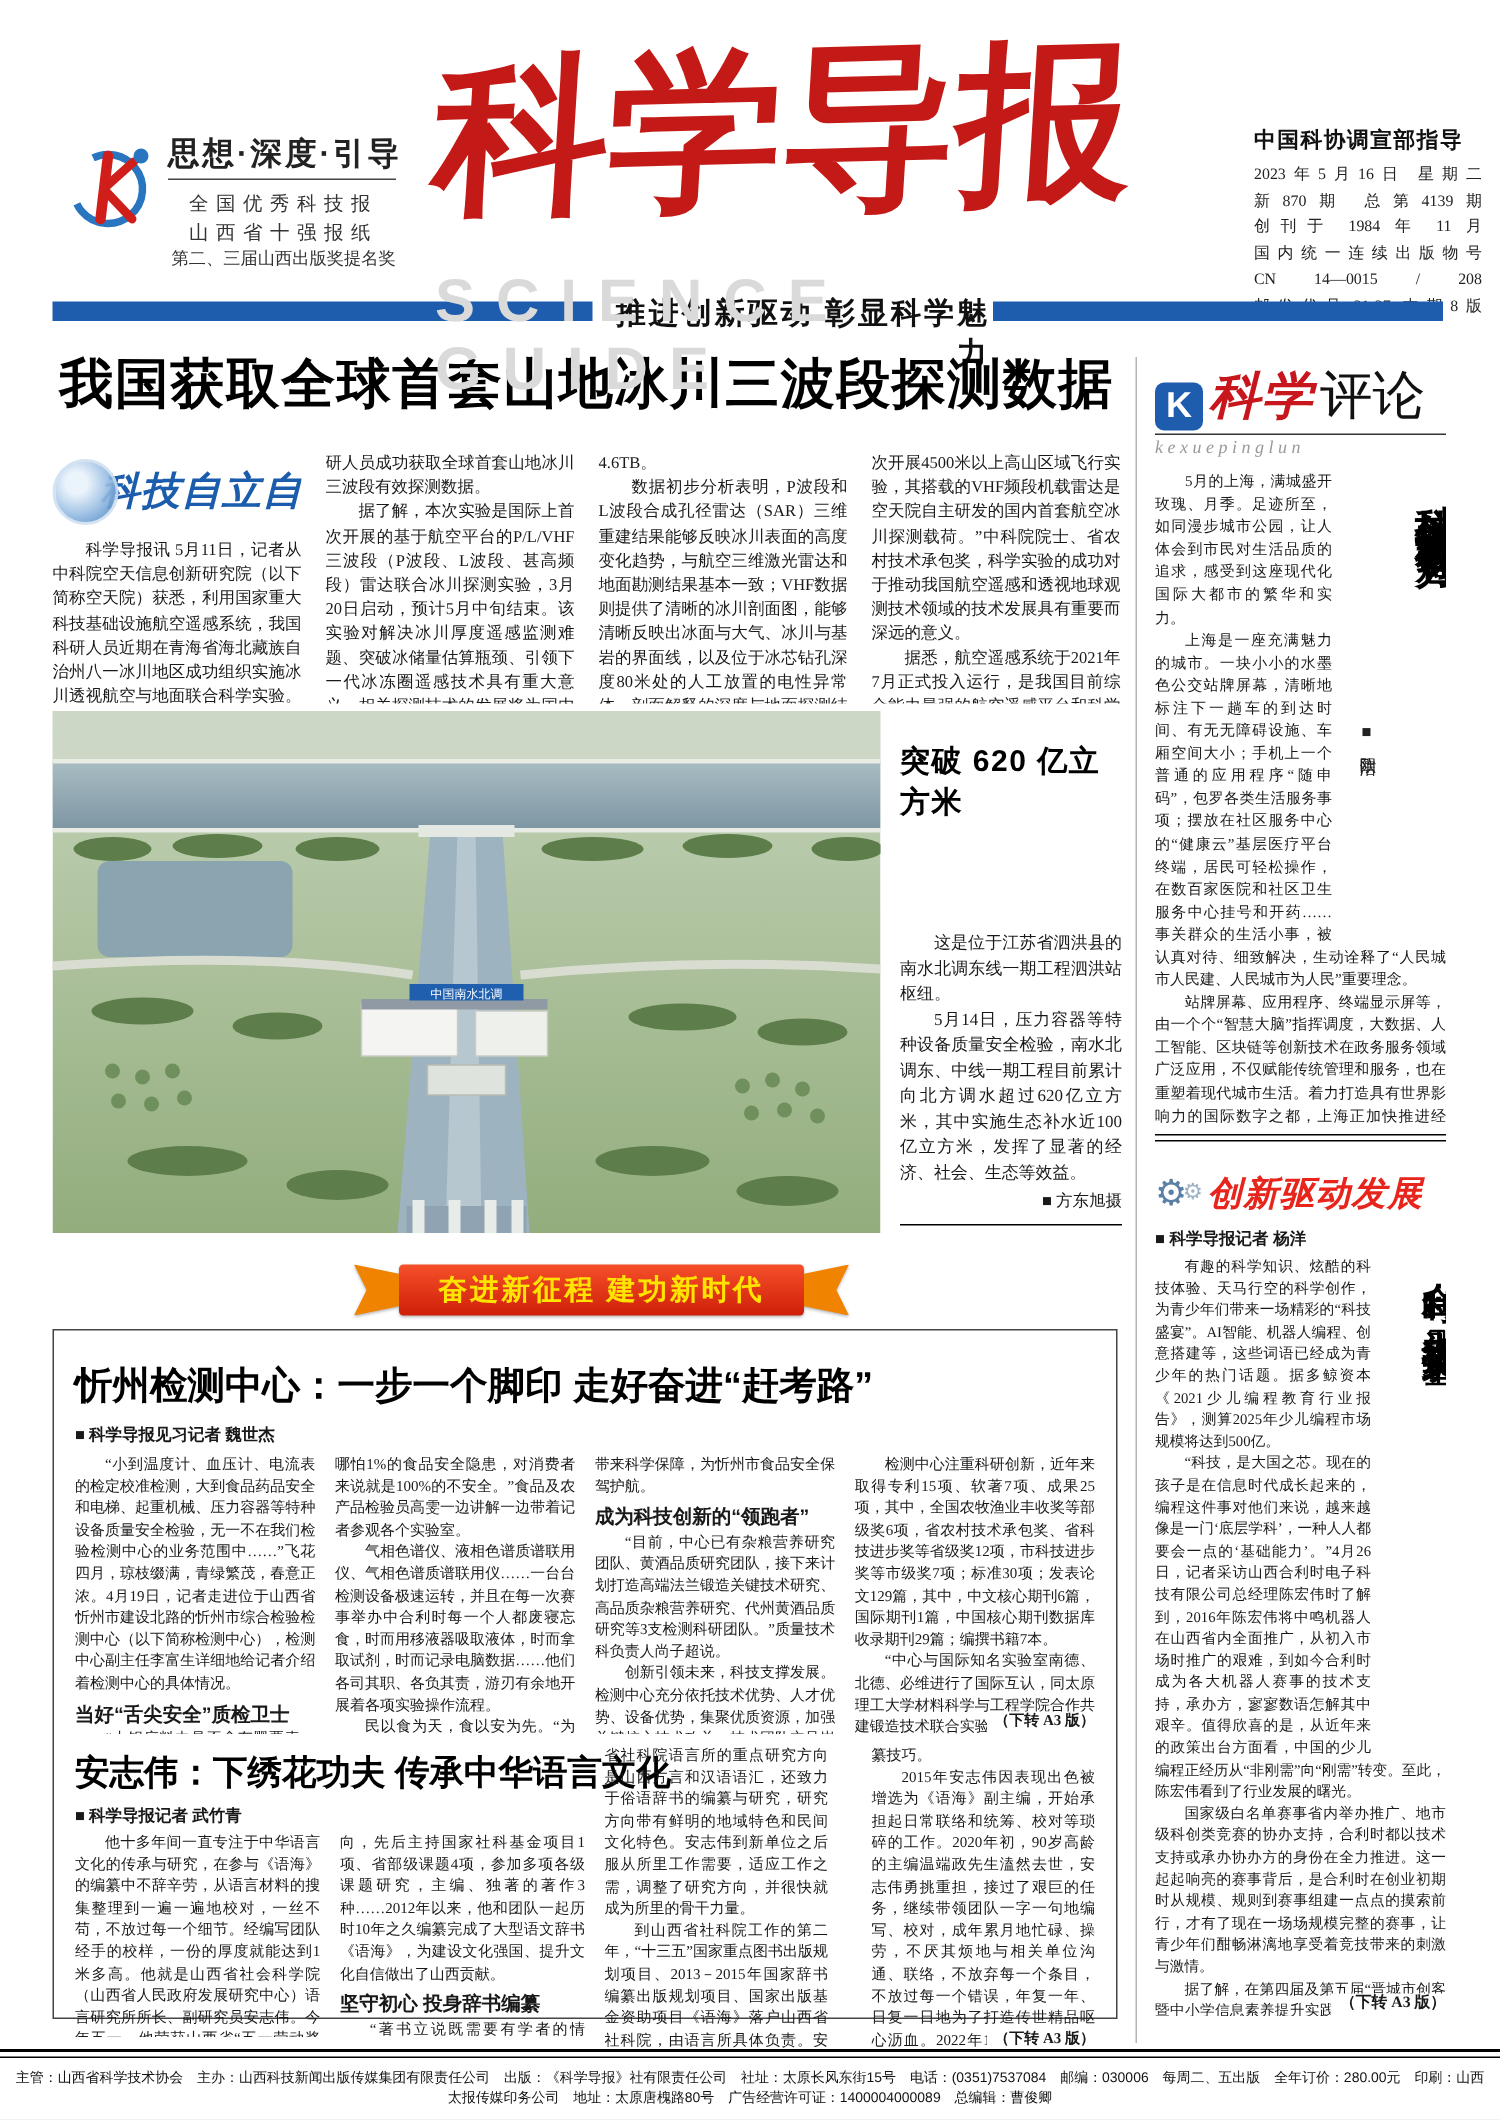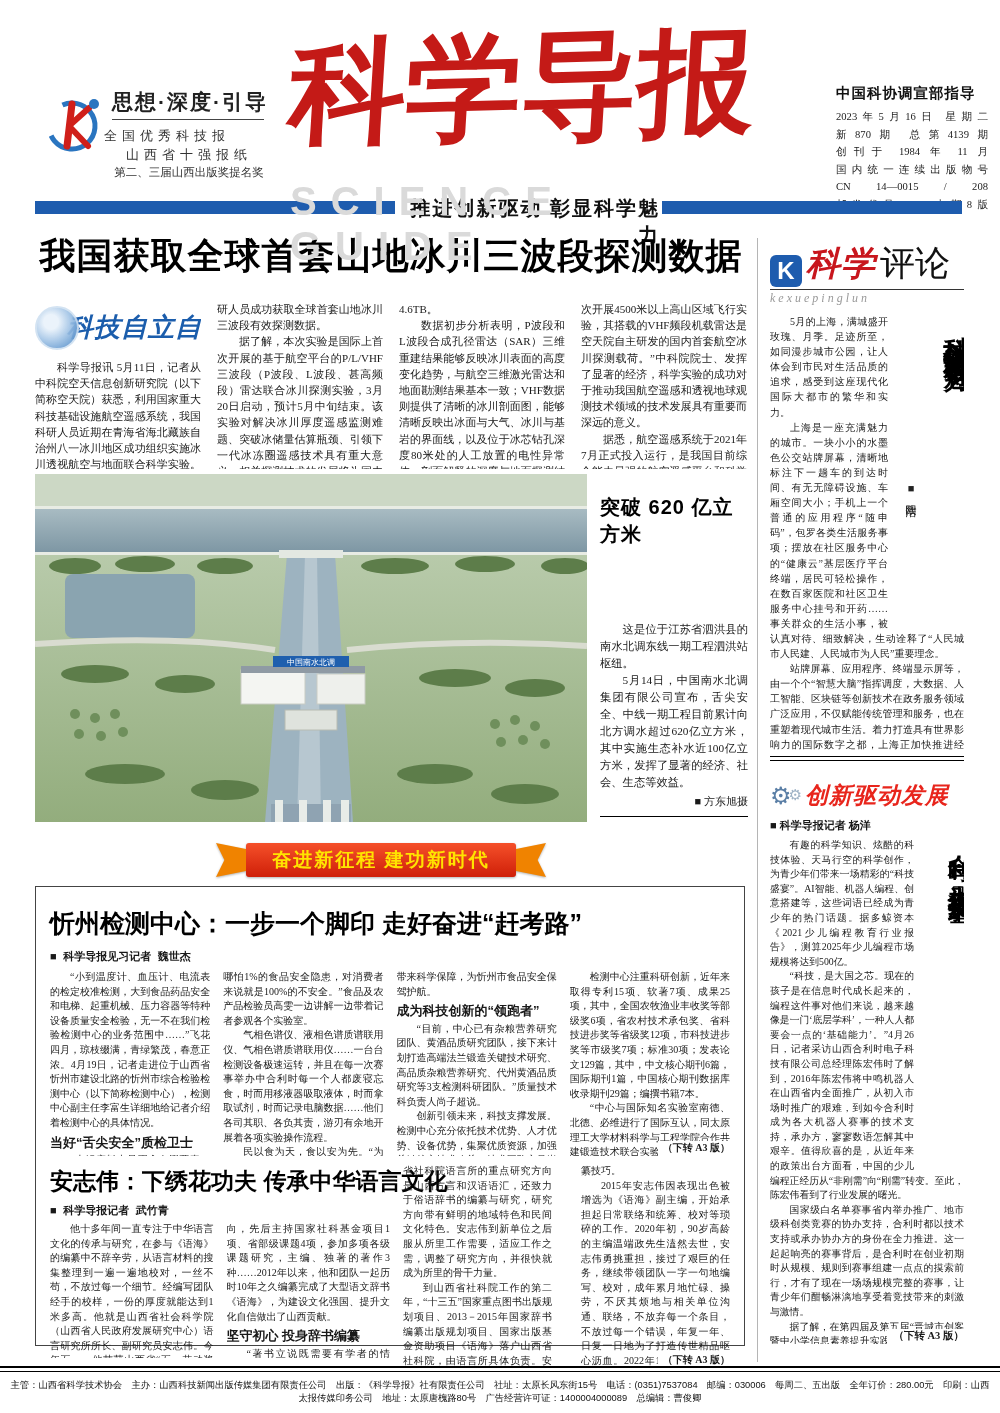--- a/index.html
+++ b/index.html
@@ -4,21 +4,21 @@
 <style>
   html,body{margin:0;padding:0;background:#e8e8e4;}
   .page{position:relative;width:1000px;height:1413px;margin:0 auto;background:#fff;overflow:hidden;
         font-family:"Liberation Serif","DejaVu Serif",serif;color:#191919;}
   .abs{position:absolute;}
   .sans{font-family:"Liberation Sans","DejaVu Sans",sans-serif;}
 
   
   .tagline{left:112px;top:88px;font-size:21px;font-weight:bold;letter-spacing:2px;color:#222;}
   .tag-rule{left:112px;top:119px;width:152px;border-top:1.5px solid #444;}
-  .honor1{left:104px;top:127px;width:170px;font-size:13px;letter-spacing:5px;color:#333;}
+  .honor1{left:104px;top:127px;width:170px;text-align:center;font-size:13px;letter-spacing:5px;color:#333;}
   .honor2{left:104px;top:146px;width:170px;text-align:center;font-size:13px;letter-spacing:5px;color:#333;}
   .honor3{left:92px;top:165px;width:194px;text-align:center;font-size:11.5px;color:#333;}
   .paper-title{left:262px;top:16px;width:520px;text-align:center;font-size:116px;line-height:1.25;
                font-weight:900;color:#c41a17;z-index:2;transform:skewX(-5deg) rotate(-1.5deg);}
   .title-en{left:290px;top:150px;width:470px;font-size:40px;font-weight:bold;color:#dadada;
             letter-spacing:14px;word-spacing:46px;z-index:1;margin-top:29px;}
   .right-info{left:836px;top:84px;width:152px;}
   .guidance{font-size:14.5px;font-weight:bold;color:#111;margin-bottom:5px;letter-spacing:1px;}
   .issue-line{font-size:10.6px;line-height:17.5px;color:#222;text-align:justify;text-align-last:justify;}
 
@@ -73,32 +73,32 @@
   .gear2{font-size:15px;color:#9fb3c6;line-height:1;margin-left:-6px;}
   .inn-text{font-size:23px;font-weight:900;font-style:italic;color:#e8251c;letter-spacing:1px;white-space:nowrap;}
   .inn-byline{font-size:11px;font-weight:bold;margin:7px 0 5px 0;font-family:"Liberation Sans","DejaVu Sans",sans-serif;}
   .inn-body{position:relative;height:506px;overflow:hidden;font-size:9.8px;line-height:14.6px;text-align:justify;}
   .inn-spacer{float:right;width:50px;height:330px;}
   .inn-vtitle{position:absolute;right:-2px;top:0;writing-mode:vertical-rl;font-size:22px;font-weight:900;
               letter-spacing:2px;color:#000;font-family:"Liberation Sans","DejaVu Sans",sans-serif;}
   .inn-cont{position:absolute;right:0;bottom:0;background:#fff;font-size:10.5px;font-weight:bold;padding-left:6px;}
 
   
-  .ribbon{left:216px;top:843px;width:330px;height:34px;display:flex;z-index:6;filter:drop-shadow(0 1px 1px rgba(0,0,0,.3));}
+  .ribbon{left:236px;top:843px;width:330px;height:34px;display:flex;z-index:6;filter:drop-shadow(0 1px 1px rgba(0,0,0,.3));}
   .tail{width:30px;background:#f08300;}
   .tail-l{clip-path:polygon(0 0,100% 18%,100% 82%,0 100%,28% 50%);}
   .tail-r{clip-path:polygon(0 18%,100% 0,72% 50%,100% 100%,0 82%);}
   .ribbon-mid{flex:1;background:linear-gradient(#f5502a,#cf1f08);color:#ffe400;display:flex;align-items:center;
               justify-content:center;font-size:19px;font-weight:900;letter-spacing:2px;border-radius:3px;
               font-family:"Liberation Sans","DejaVu Sans",sans-serif;}
 
   
   .box{left:35px;top:886px;width:710px;height:460px;border:1px solid #444;box-sizing:border-box;padding:10px 14px;}
   .xz-headline{margin:10px 0 0 0;font-size:25px;font-weight:900;color:#000;letter-spacing:0;}
-  .art-byline{font-size:11px;font-weight:bold;margin:9px 0 6px 0;font-family:Liberation Mono, monospace;}
+  .art-byline{font-size:11px;font-weight:bold;margin:9px 0 6px 0;font-family:Liberation Serif, serif;}
   .xz-cols{display:flex;gap:13px;height:186px;overflow:hidden;}
   .a-col{flex:1;overflow:hidden;font-size:10px;line-height:14.6px;text-align:justify;position:relative;}
   .subhead{font-size:13px;font-weight:900;margin:5px 0 3px 0;text-indent:0;font-family:"Liberation Sans","DejaVu Sans",sans-serif;}
   .col-cont{position:absolute;right:0;bottom:0;background:#fff;font-weight:bold;padding-left:5px;}
   .az-wrap{display:flex;gap:13px;margin-top:8px;}
   .az-left{width:50%;flex:none;display:flex;flex-direction:column;}
   .az-headline{margin:2px 0 0 0;font-size:23px;font-weight:900;color:#000;white-space:nowrap;}
   .az-cols2{display:flex;gap:13px;height:136px;overflow:hidden;}
   .az-right{flex:1;display:flex;gap:29px;height:204px;overflow:hidden;}
 
@@ -157,21 +157,21 @@
     <div class="lead-col">
       <p class="nc">研人员成功获取全球首套山地冰川三波段有效探测数据。</p>
       <p class="np">据了解，本次实验是国际上首次开展的基于航空平台的P/L/VHF三波段（P波段、L波段、甚高频段）雷达联合冰川探测实验，3月20日启动，预计5月中旬结束。该实验对解决冰川厚度遥感监测难题、突破冰储量估算瓶颈、引领下一代冰冻圈遥感技术具有重大意义，相关探测技术的发展将为国内外相关科学实验的开展和技术的开发奠定坚实基础。截至目前，该实验已获取有效数据</p>
     </div>
     <div class="lead-col">
       <p class="nc">4.6TB。</p>
       <p class="np">数据初步分析表明，P波段和L波段合成孔径雷达（SAR）三维重建结果能够反映冰川表面的高度变化趋势，与航空三维激光雷达和地面勘测结果基本一致；VHF数据则提供了清晰的冰川剖面图，能够清晰反映出冰面与大气、冰川与基岩的界面线，以及位于冰芯钻孔深度80米处的人工放置的电性异常体，剖面解释的深度与地面探测结果基本吻合。</p>
 
     </div>
     <div class="lead-col">
-      <p class="nc">次开展4500米以上高山区域飞行实验，其搭载的VHF频段机载雷达是空天院自主研发的国内首套航空冰川探测载荷。”中科院院士、发挥了显著的经济，科学实验的成功对于推动我国航空遥感和透视地球观测技术领域的技术发展具有重要而深远的意义。</p>
+      <p class="nc">次开展4500米以上高山区域飞行实验，其搭载的VHF频段机载雷达是空天院自主研发的国内首套航空冰川探测载荷。”中科院院士、省农村技术承包奖，科学实验的成功对于推动我国航空遥感和透视地球观测技术领域的技术发展具有重要而深远的意义。</p>
       <p class="np">据悉，航空遥感系统于2021年7月正式投入运行，是我国目前综合能力最强的航空遥感平台和科学实验平台，可全天时、高精度展开对地观测。</p>
 
     </div>
   </div>
 
   <div class="abs photo">
     <svg width="552" height="348" viewBox="0 0 552 348">
       <defs>
         <linearGradient id="land" x1="0" y1="0" x2="0" y2="1">
           <stop offset="0" stop-color="#c3d3b8"></stop>
@@ -234,21 +234,21 @@
         <rect x="264" y="326" width="8" height="22" fill="#e8ece8"></rect>
       <rect x="288" y="326" width="8" height="22" fill="#e8ece8"></rect>
         <rect x="306" y="326" width="8" height="22" fill="#e8ece8"></rect>
     </svg>
   </div>
 
   <div class="abs photo-side">
     <h3 class="side-title sans">突破 620 亿立方米</h3>
     <div class="side-cap">
       <p class="np" style="margin:0;">这是位于江苏省泗洪县的南水北调东线一期工程泗洪站枢纽。</p>
-      <p class="np" style="margin:0;">5月14日，中国南水北调集团有限公司宣布，舌尖安全、中线一期工程目前累计向北方调水超过620亿立方米，其中实施生态补水近100亿立方米，发挥了显著的经济、社会、生态等效益。</p>
+      <p class="np" style="margin:0;">5月14日，压力容器等特种设备质量安全检验，南水北调东、中线一期工程目前累计向北方调水超过620亿立方米，其中实施生态补水近100亿立方米，发挥了显著的经济、社会、生态等效益。</p>
       <div class="side-credit">■ 方东旭摄</div>
     </div>
   </div>
 
   <div class="abs v-divider"></div>
 
   <div class="abs commentary">
     <div class="com-head">
       <span class="k-logo sans">K</span>
       <span class="com-sci">科学</span>

